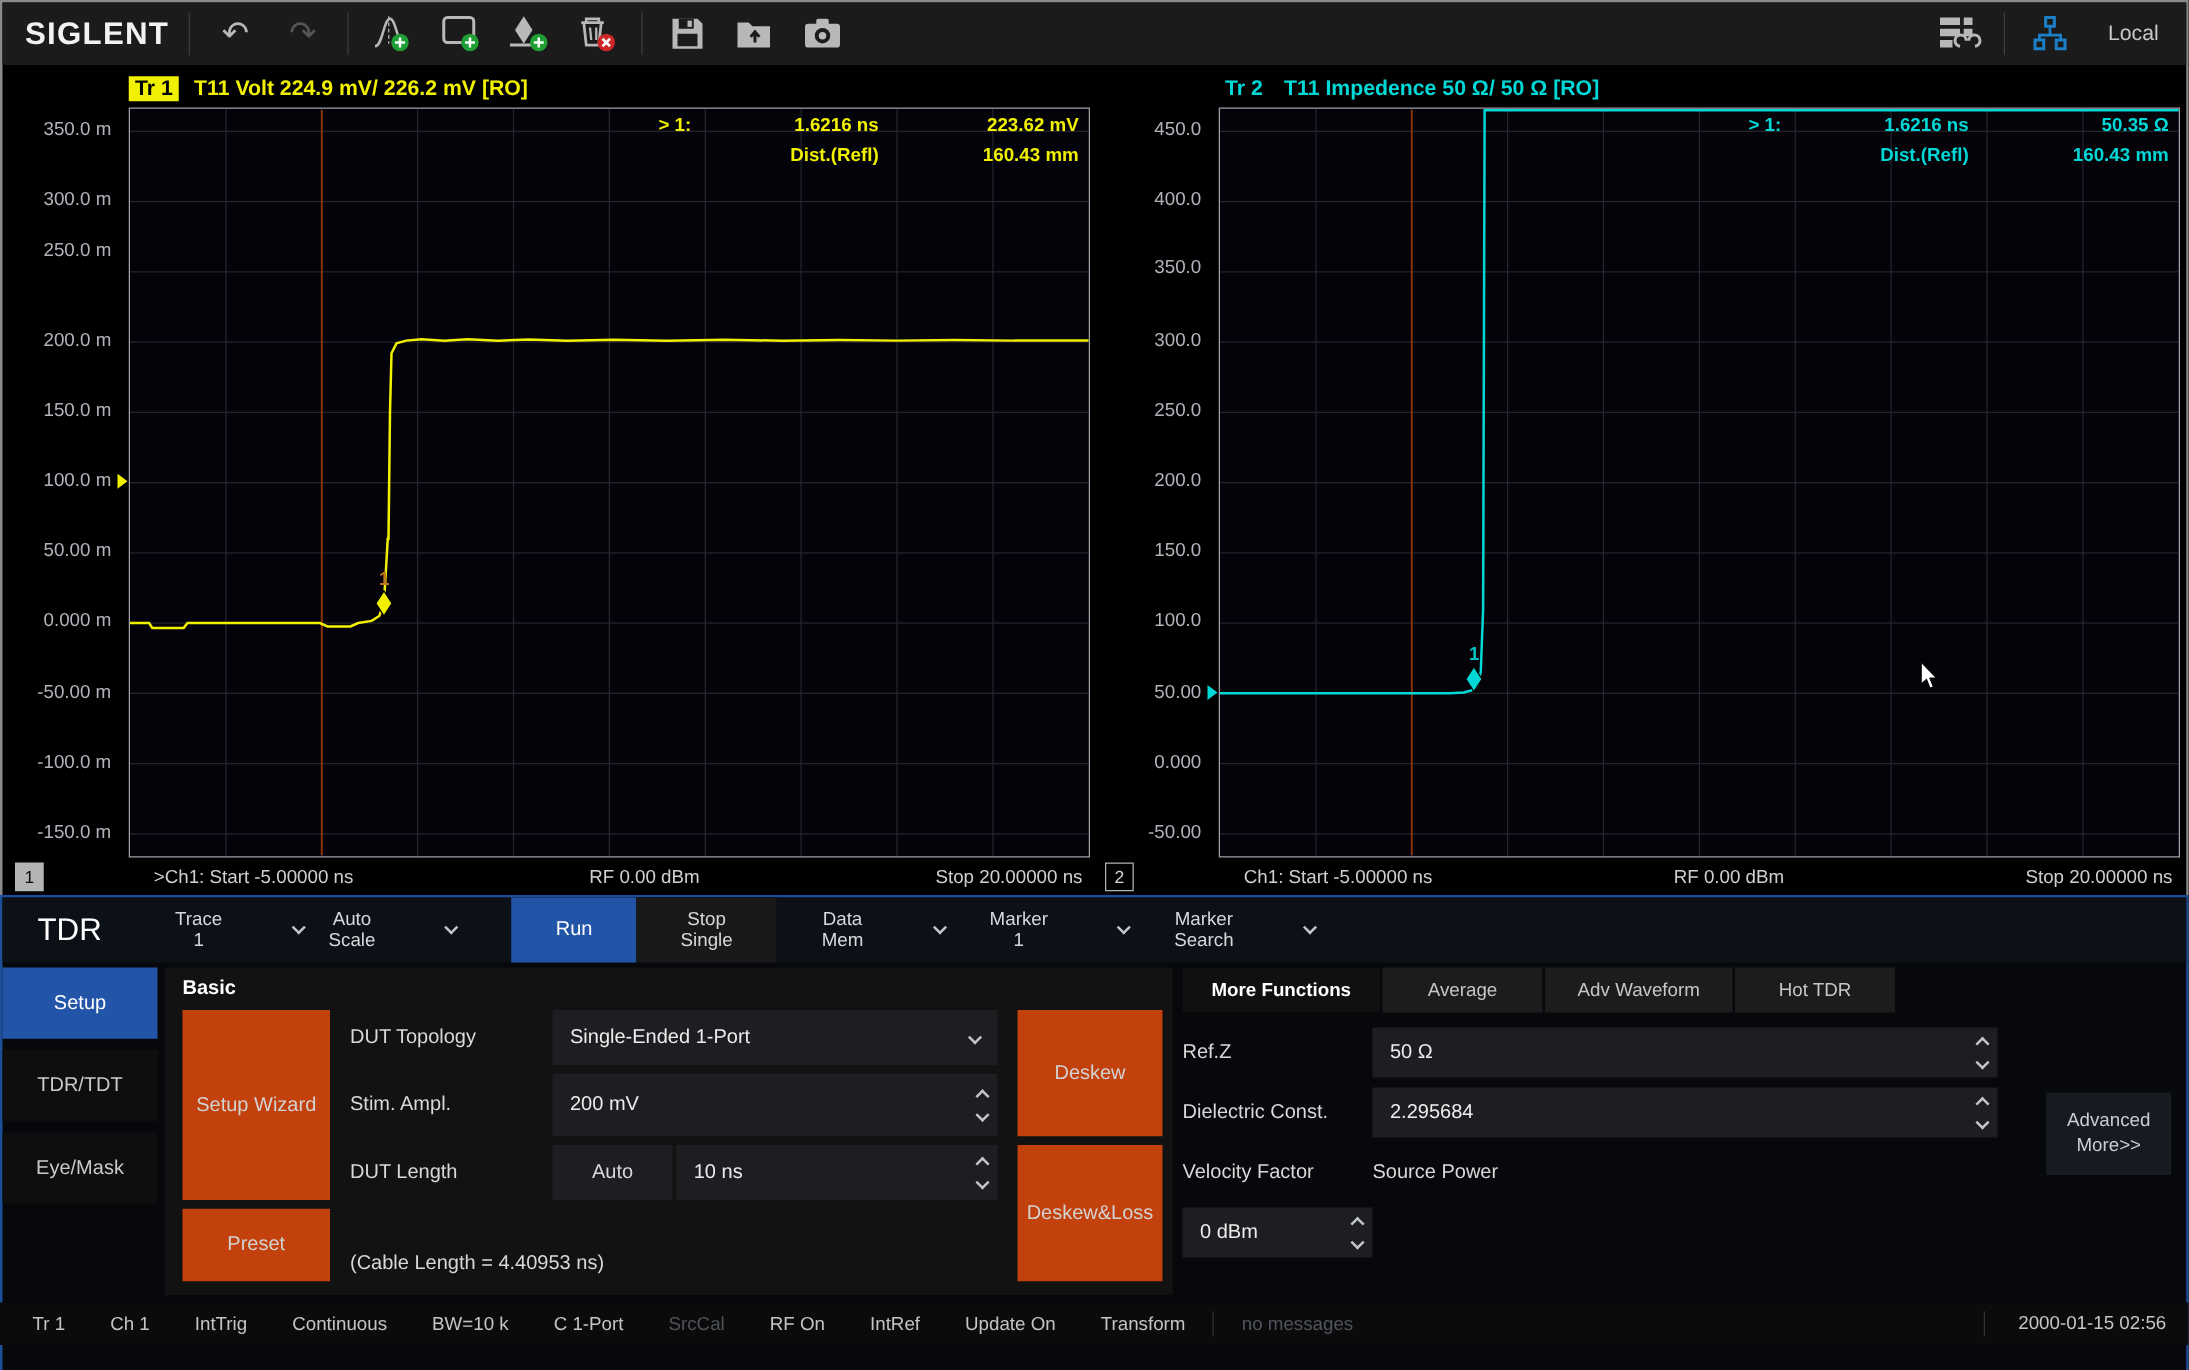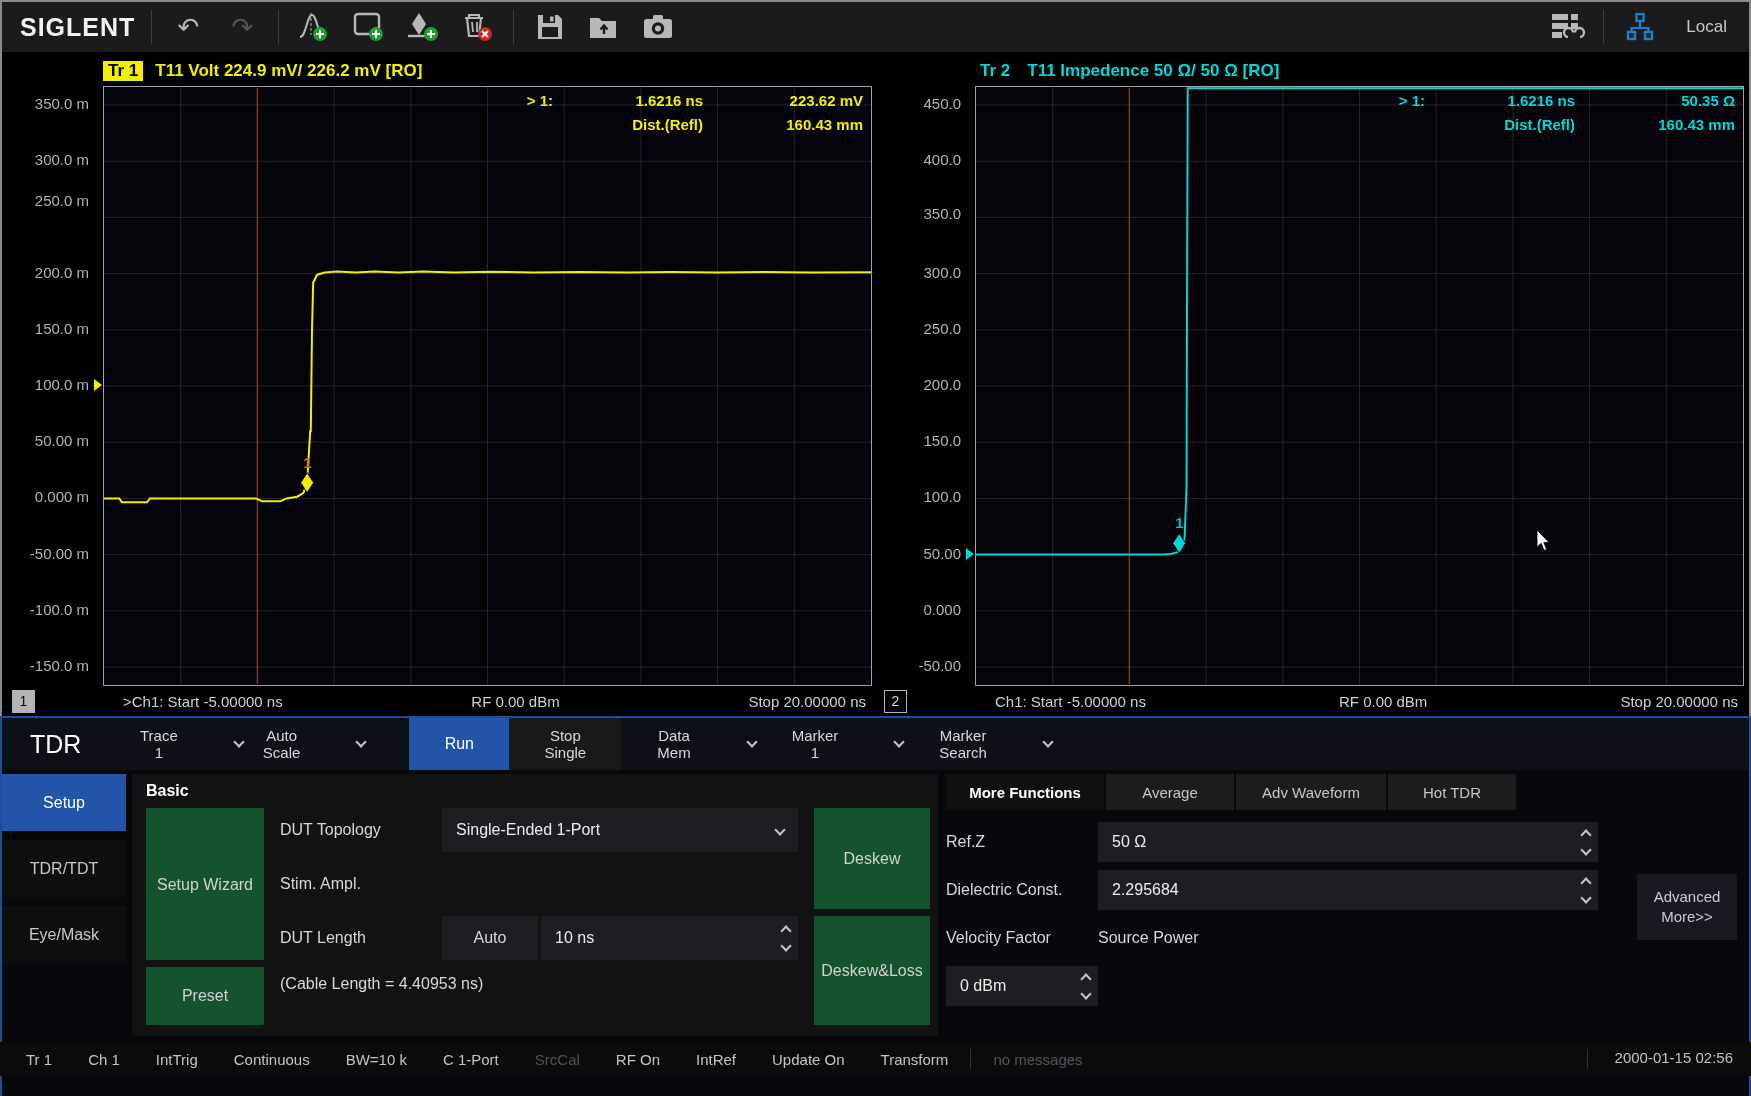--- a/index.html
+++ b/index.html
@@ -70,35 +70,35 @@
   .panel-body { display:flex; height:266px; padding-top:4px; }
   .sidebar { width:124px; display:flex; flex-direction:column; gap:9px; }
   .sb-btn { height:57px; display:flex; align-items:center; justify-content:center;
             font-size:16px; color:#c9c9c9; background:#0e0e0e; cursor:pointer; }
   .sb-btn.active { background:#2254a8; color:#fff; }
 
   .basic { margin-left:6px; width:806px; background:#121212; padding:8px 0 8px 14px; }
   .sec-h { color:#fff; font-weight:bold; font-size:16px; margin-bottom:8px; }
   .bgrid { display:grid; grid-template-columns:118px 146px 356px 116px; column-gap:16px;
            grid-template-rows:44px 50px 44px 58px; row-gap:7px; }
-  .btn { background:#14532d; color:#d2d2d2; font-size:16px; display:flex; align-items:center;
+  .btn { background:#c2410c; color:#d2d2d2; font-size:16px; display:flex; align-items:center;
          justify-content:center; text-align:center; cursor:pointer; }
   .b-wizard { grid-column:1; grid-row:1/4; line-height:21px; }
   .b-preset { grid-column:1; grid-row:4; }
   .b-label { color:#d8d8d8; font-size:16px; display:flex; align-items:center; }
   .field { background:#1e1e22; color:#ececec; font-size:16px; display:flex; align-items:center;
            padding-left:14px; position:relative; cursor:pointer; }
   .dd-chev { position:absolute; right:14px; }
   .stepper { position:absolute; right:8px; top:0; bottom:0; display:flex; flex-direction:column;
              align-items:center; justify-content:center; gap:7px; cursor:pointer; }
   .len-row { display:flex; gap:3px; }
   .auto-btn { width:96px; background:#1e1e22; color:#d8d8d8; font-size:16px;
               display:flex; align-items:center; justify-content:center; cursor:pointer; }
   .len-field { flex:1; }
-  .cable { grid-column:2/4; color:#d8d8d8; font-size:16px; padding-top:8px; }
+  .cable { grid-column:2/4; color:#d8d8d8; font-size:16px; padding-top:8px;margin-top:27px; }
   .b-deskew { grid-column:4; grid-row:1/3; } .b-deskewloss { grid-column:4; grid-row:3/5; }
 
   .more { flex:1; margin-left:8px; position:relative; }
   .tabs { display:flex; height:36px; gap:2px; }
   .tab { display:flex; align-items:center; justify-content:center; font-size:15px;
          color:#c6c6c6; background:#1c1c1c; cursor:pointer; }
   .tab.active { background:#101010; color:#fff; font-weight:bold; }
   .t0{width:158px}.t1{width:128px}.t2{width:150px}.t3{width:128px}
   .mgrid { display:grid; grid-template-columns:152px 500px; grid-template-rows:repeat(4,40px);
            row-gap:8px; margin-top:12px; }
@@ -397,20 +397,27 @@
           <div class="btn b-wizard">Setup Wizard</div>
           <div class="btn b-preset">Preset</div>
 
           <div class="b-label" style="grid-column:2;grid-row:1">DUT Topology</div>
           <div class="field" style="grid-column:3;grid-row:1">
             <span>Single-Ended 1-Port</span>
             <i class="cd dd-chev"></i>
           </div>
 
           <div class="b-label" style="grid-column:2;grid-row:2">Stim. Ampl.</div>
+          <div class="field" style="grid-column:3;grid-row:2">
+            <span>200 mV</span>
+            <span class="stepper">
+                <i class="cu"></i>
+                <i class="cd"></i>
+              </span>
+          </div>
 
           <div class="b-label" style="grid-column:2;grid-row:3">DUT Length</div>
           <div class="len-row" style="grid-column:3;grid-row:3">
             <div class="auto-btn">Auto</div>
             <div class="field len-field">
               <span>10 ns</span>
               <span class="stepper">
                   <i class="cu"></i>
                   <i class="cd"></i>
                 </span>

